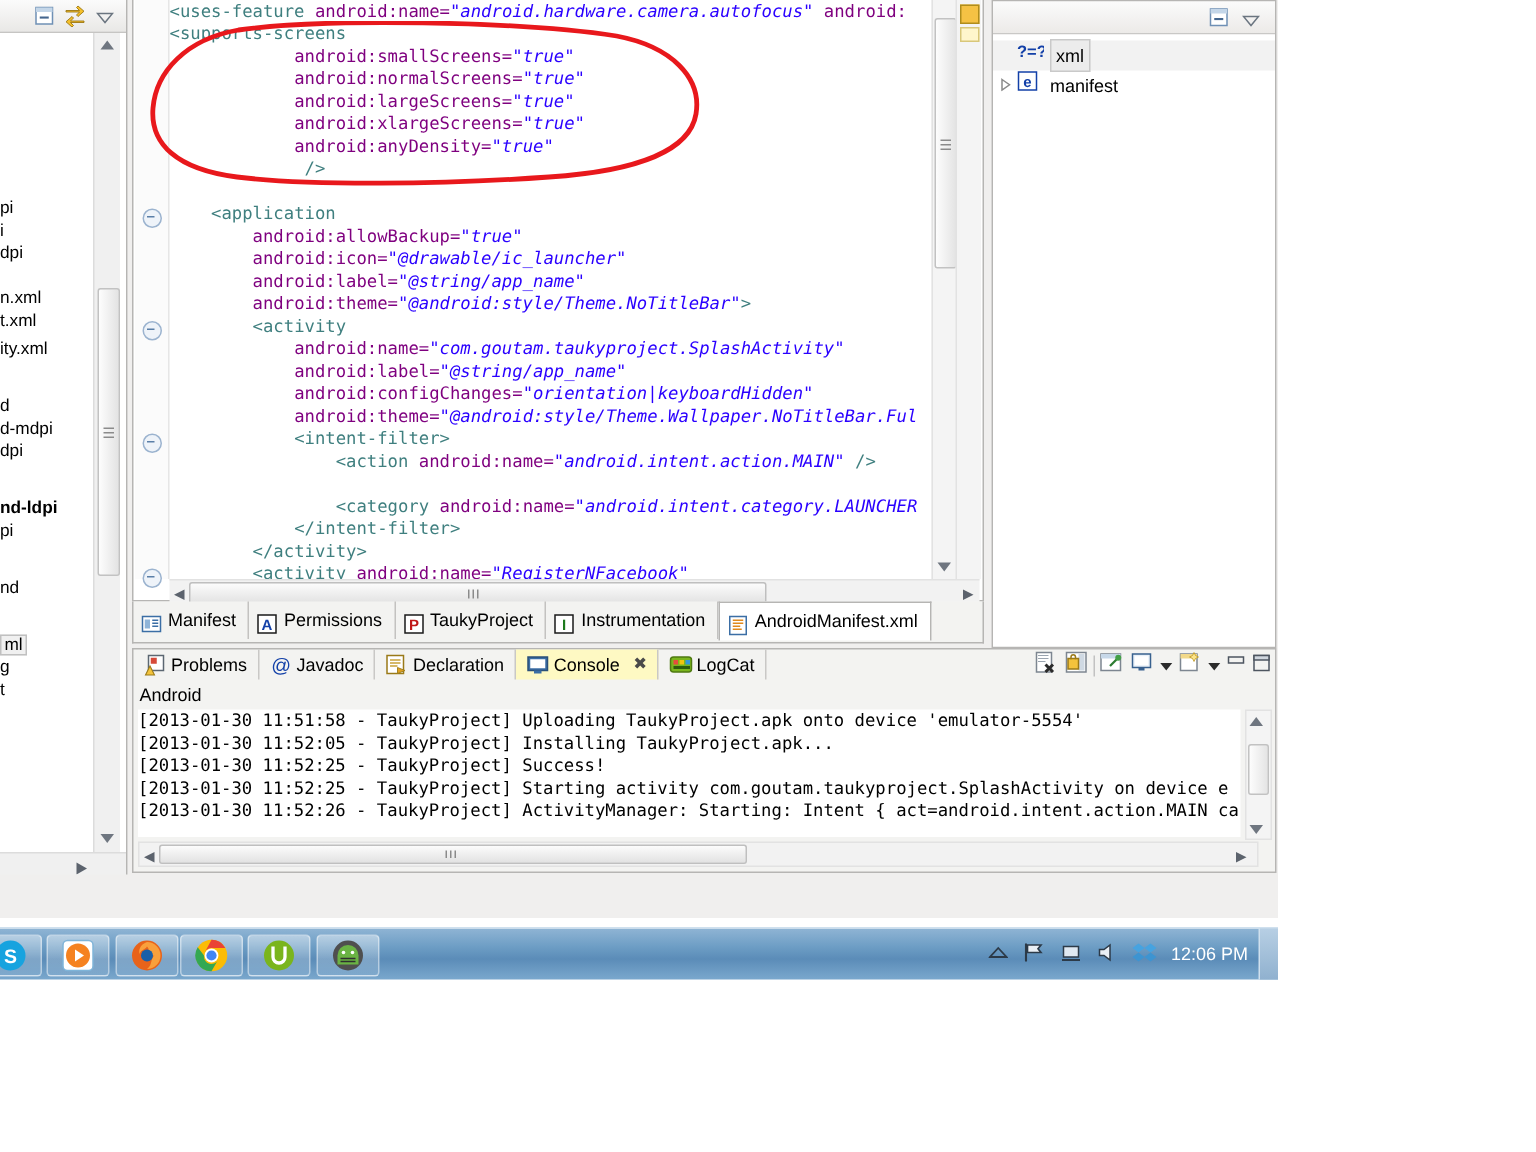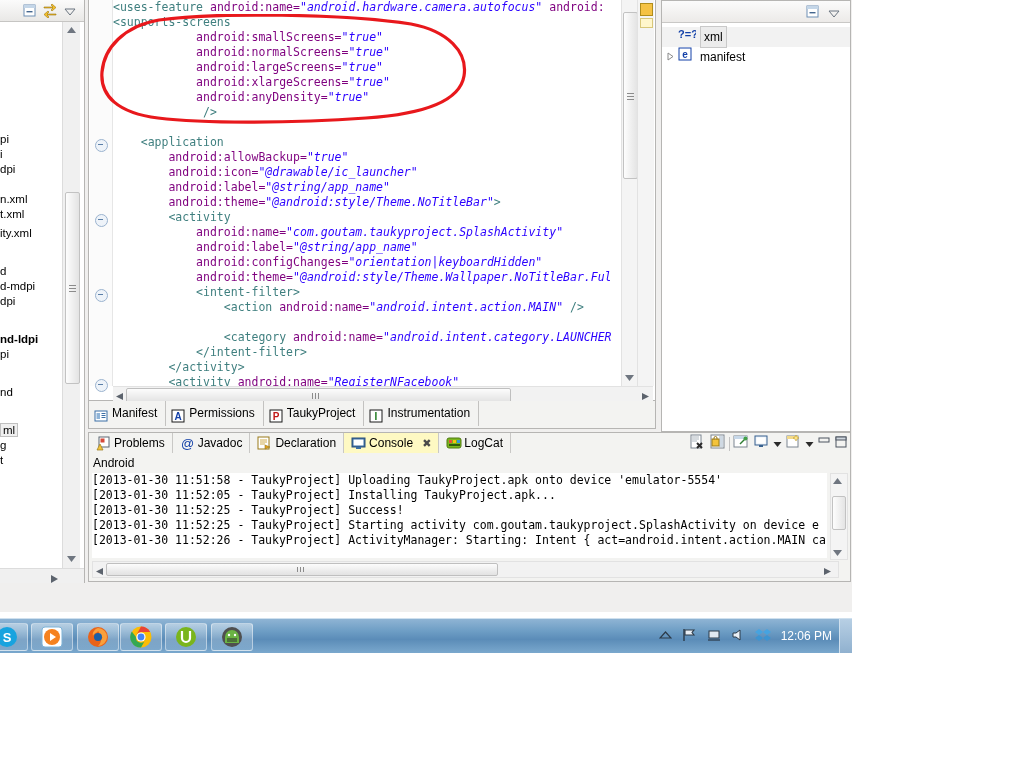--- a/index.html
+++ b/index.html
@@ -222,20 +222,27 @@
                 <text x="7" y="11" font-size="10" text-anchor="middle" fill="#c01818" font-family="Liberation Sans, sans-serif" font-weight="bold">P</text>
               </svg></span>
             <span>TaukyProject</span>
           </div>
           <div class="etab">
             <span class="tabicon"><svg width="14" height="14">
                 <rect x="1" y="1" width="12" height="12" fill="#fff" stroke="#1a1a1a"></rect>
                 <text x="7" y="11" font-size="10" text-anchor="middle" fill="#1d7a1d" font-family="Liberation Sans, sans-serif" font-weight="bold">I</text>
               </svg></span>
             <span>Instrumentation</span>
+          </div>
+          <div class="etab active">
+            <span class="tabicon"><svg width="14" height="14">
+                <rect x="1.5" y="1" width="11" height="12" fill="#fff" stroke="#3b6ea5"></rect>
+                <path d="M3.5 3.5h7M3.5 5.5h7M3.5 7.5h5M3.5 9.5h6" stroke="#e08a1e" stroke-width="1.1"></path>
+              </svg></span>
+            <span>AndroidManifest.xml</span>
           </div>
         </div>
     </div>
 
     <div id="outline">
       <div id="outline-toolbar">
         <span class="abs" style="left:143px;top:3px;">
           <svg width="15" height="15">
               <rect x="2" y="2" width="11" height="11" fill="#fff" stroke="#6f90b5"></rect>
               <rect x="2" y="2" width="11" height="3" fill="#c4d6e8"></rect>

